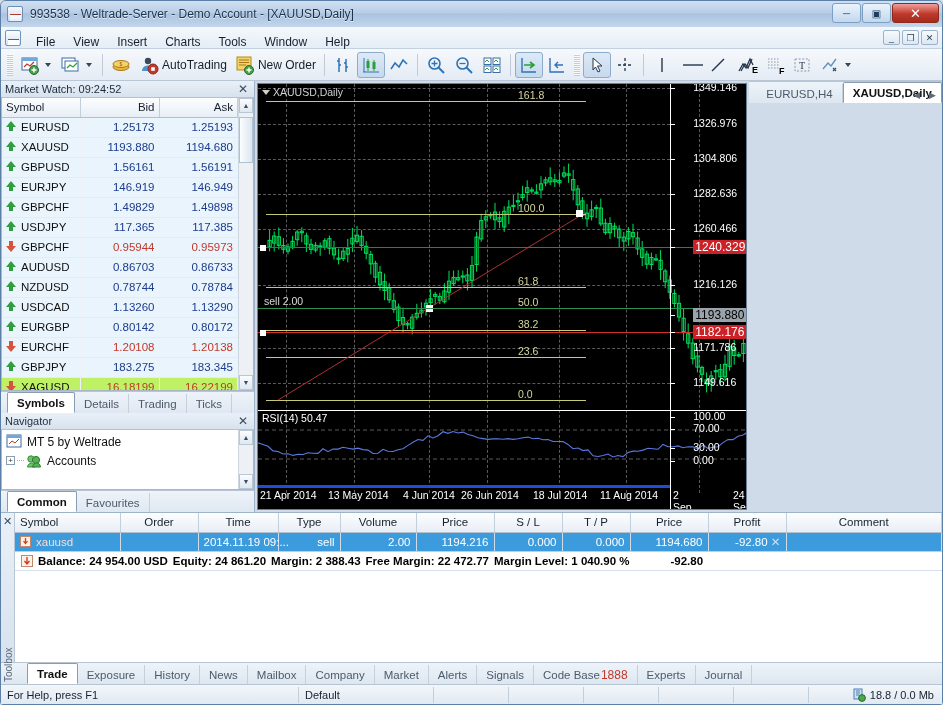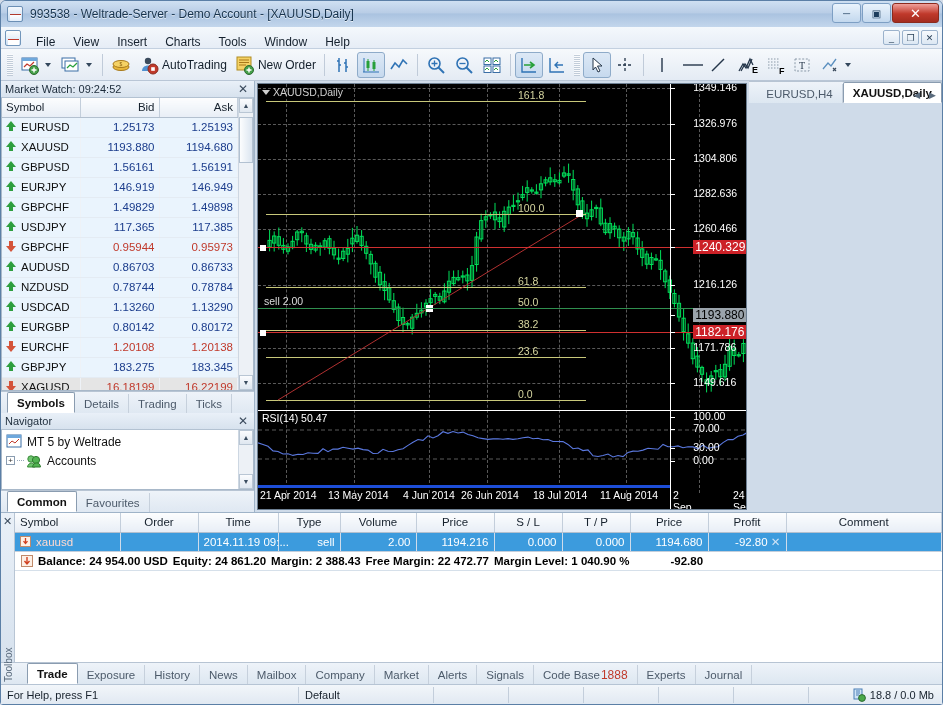--- a/index.html
+++ b/index.html
@@ -96,21 +96,21 @@
     background: linear-gradient(#fcfdfe,#e8eef6); border-right: 1px solid #c3cedb;
     border-bottom: 1px solid #b3c0cf; font-weight: normal; color: #16212d;
     padding: 2px 4px; text-align: right; height: 19px;
   }
   table.grid th.l { text-align: left; }
   table.grid td { padding: 1px 4px; height: 20px; border-bottom: 1px solid #e4ebf3;
     border-right: 1px solid #eef2f7; text-align: right; color: #1b3c8c; white-space: nowrap; }
   table.grid td.sym { text-align: left; color: #111; }
   tr.up td { background: #eaf4fd; }
   tr.down td { background: #eaf4fd; color: #c0392b; }
-  tr.sel td { background: #e5e5e5; color: #c0392b; }
+  tr.sel td { background: #bef264; color: #c0392b; }
   .arrow { display: inline-block; width: 10px; height: 11px; margin-right: 5px; vertical-align: -1px; position: relative; }
   .arrow.u:after { content: ""; position: absolute; left: 0; top: 0; border-left: 5px solid transparent;
     border-right: 5px solid transparent; border-bottom: 6px solid #2e9e3e; }
   .arrow.u:before { content: ""; position: absolute; left: 3px; top: 5px; width: 4px; height: 5px; background: #2e9e3e; }
   .arrow.d:after { content: ""; position: absolute; left: 0; bottom: 0; border-left: 5px solid transparent;
     border-right: 5px solid transparent; border-top: 6px solid #d4533a; }
   .arrow.d:before { content: ""; position: absolute; left: 3px; top: 0; width: 4px; height: 5px; background: #d4533a; }
   .vscroll { width: 15px; flex: 0 0 15px; background: #f0f3f7; border-left: 1px solid #cdd7e2;
     display: flex; flex-direction: column; }
   .sb-btn { height: 15px; background: linear-gradient(#fbfcfe,#dfe7f0); border: 1px solid #b9c6d4;

